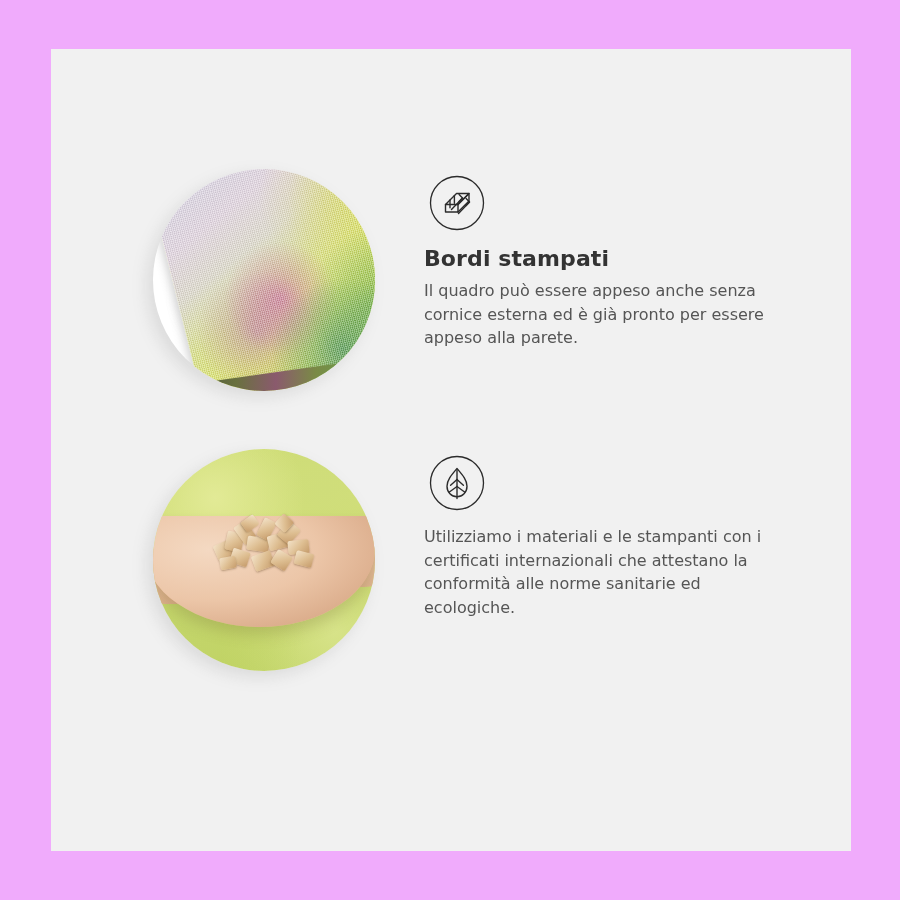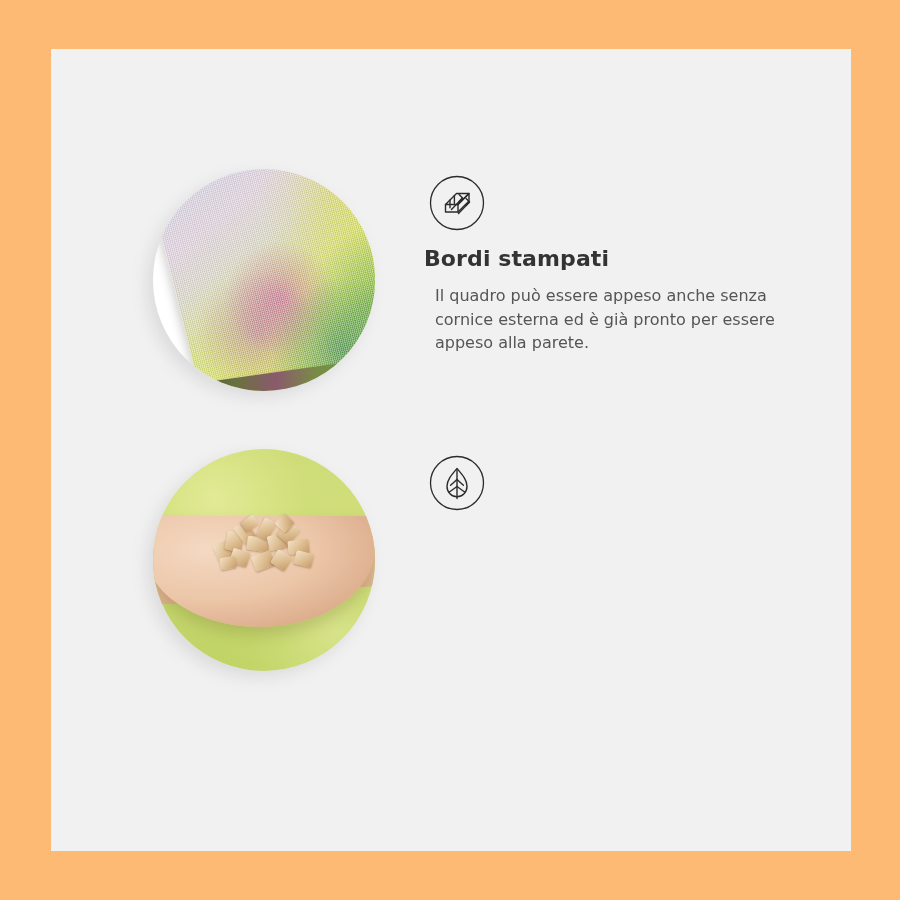--- a/index.html
+++ b/index.html
@@ -12,21 +12,21 @@
     height: 900px;
     background: #ffffff;
     font-family: "DejaVu Sans", "Liberation Sans", sans-serif;
     overflow: hidden;
   }
 
   .page {
     position: relative;
     width: 900px;
     height: 900px;
-    background: #fdba74;
+    background: #f0abfc;
   }
 
   
   .panel {
     position: absolute;
     left: 51px;
     top: 49px;
     width: 800px;
     height: 802px;
     background: #f1f1f1;
@@ -201,21 +201,21 @@
 
   .feature-title {
     margin: 0 0 6px 0;
     font-size: 22px;
     font-weight: 600;
     color: #333333;
     letter-spacing: 0.1px;
     line-height: 28px;
   }
   .feature-desc {
-    margin: 11px;
+    margin: 0;
     font-size: 16px;
     font-weight: 400;
     color: #555555;
     line-height: 23.5px;
     max-width: 368px;
   }
 </style>
 </head>
 <body>
 
@@ -291,17 +291,18 @@
           <path d="M28 13.5 C33.5 20 38 25 38 31.2 C38 37.2 33.5 41.8 28 41.8 C22.5 41.8 18 37.2 18 31.2 C18 25 22.5 20 28 13.5 Z"></path>
           <path d="M28 15 L28 43.5"></path>
           <path d="M28 24.5 L21.6 30.3"></path>
           <path d="M28 24.5 L34.4 30.3"></path>
           <path d="M28 31.5 L20.4 37"></path>
           <path d="M28 31.5 L35.6 37"></path>
         </svg>
       </div>
 
       <div class="text-col">
+        <p class="feature-desc">Utilizziamo i materiali e le stampanti con i certificati internazionali che attestano la conformità alle norme sanitarie ed ecologiche.</p>
       </div>
     </div>
 
   </div>
 </div>
 
 </body></html>

